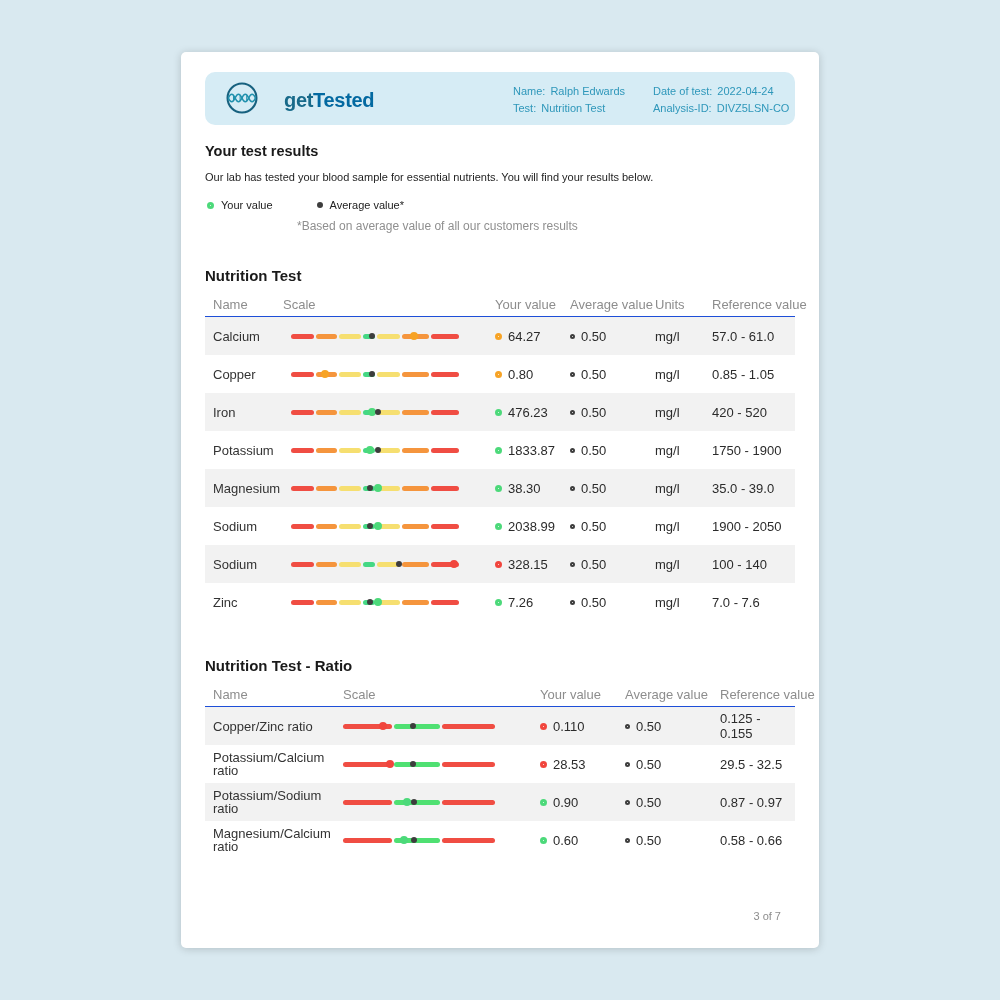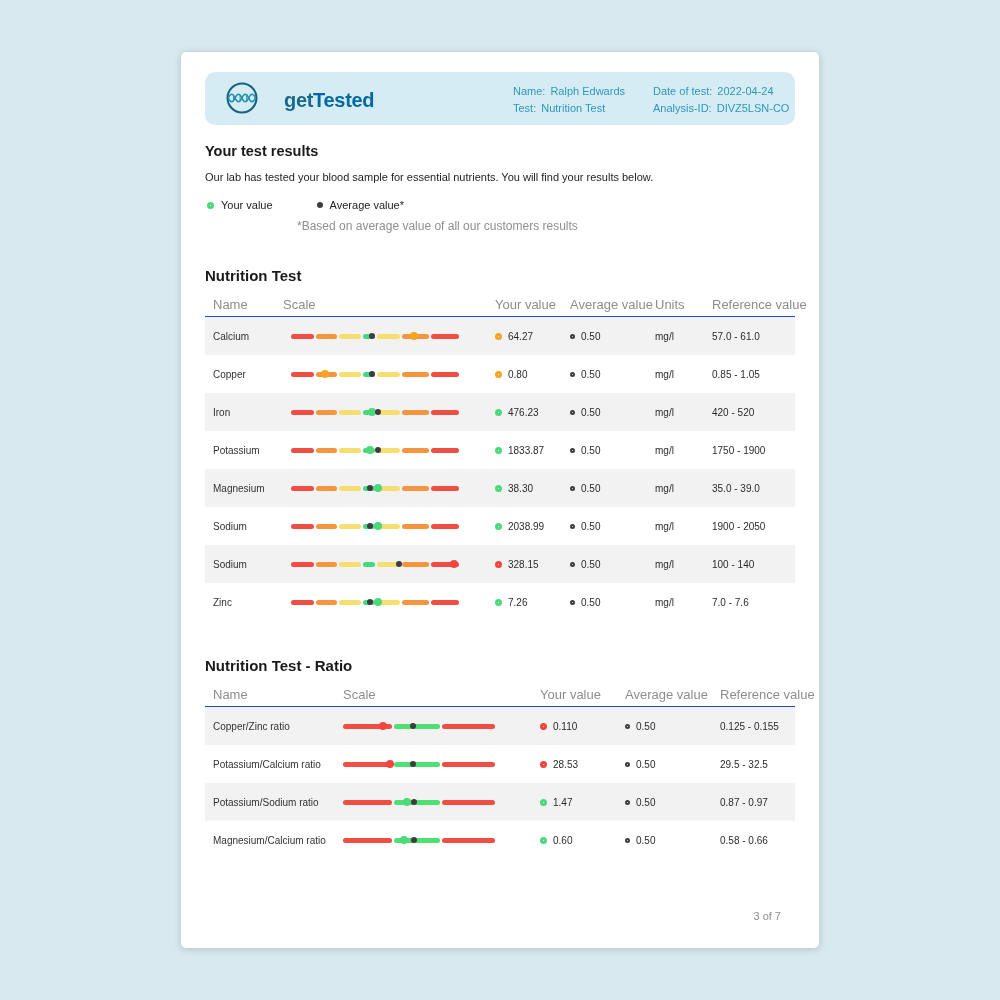--- a/index.html
+++ b/index.html
@@ -41,21 +41,21 @@
   .st-nutrition { top:215px; }
   .st-ratio { top:605px; }
   .table { position:absolute; left:24px; width:590px; }
   .tbl-nutrition { top:241px; }
   .tbl-ratio { top:631px; }
   .thead { display:grid; align-items:center; height:24px; color:#8d8d8d; font-size:13px;
            border-bottom:1px solid #1d4ed8; white-space:nowrap; }
   .ncols { grid-template-columns:70px 212px 75px 85px 57px 91px; }
   .rcols { grid-template-columns:130px 197px 85px 95px 83px; }
   .thead > div { padding-left:8px; }
-  .trow { display:grid; align-items:center; height:38px; font-size:10px; color:#2b2b2b; }
+  .trow { display:grid; align-items:center; height:38px; font-size:13px; color:#2b2b2b; }
   .trow:nth-child(odd) { background:#f2f2f2; }
   .cell { padding-left:8px; }
   .cell-name { line-height:13px; color:#333; }
   
   .bar { position:relative; height:5px; display:flex; gap:2px; }
   .nbar { margin-left:16px; width:168px; }
   .rbar { margin-left:8px; width:152px; }
   .seg { height:5px; border-radius:3px; }
   .mk-your { position:absolute; top:50%; transform:translate(-50%,-50%);
              width:8px; height:8px; border-radius:50%; background:#fff;
@@ -391,21 +391,21 @@
             <div class="bar rbar">
               <div class="seg" style="background: rgb(240, 77, 67); flex-grow: 33; flex-basis: 0px;"></div>
               <div class="seg" style="background: rgb(79, 224, 114); flex-grow: 31; flex-basis: 0px;"></div>
               <div class="seg" style="background: rgb(240, 77, 67); flex-grow: 36; flex-basis: 0px;"></div>
               <div class="mk-your" style="left: 42%; border-color: rgb(76, 217, 122);"></div>
               <div class="mk-avg" style="left: 47%;"></div>
             </div>
           </div>
           <div class="cell vwrap">
             <span class="vring" style="border-color: rgb(76, 217, 122);"></span>
-            <span>1.47</span>
+            <span>0.90</span>
           </div>
           <div class="cell vwrap">
             <span class="aring"></span>
             <span>0.50</span>
           </div>
           <div class="cell">0.87 - 0.97</div>
         </div>
         <div class="trow rcols">
           <div class="cell cell-name">Magnesium/Calcium ratio</div>
           <div>

